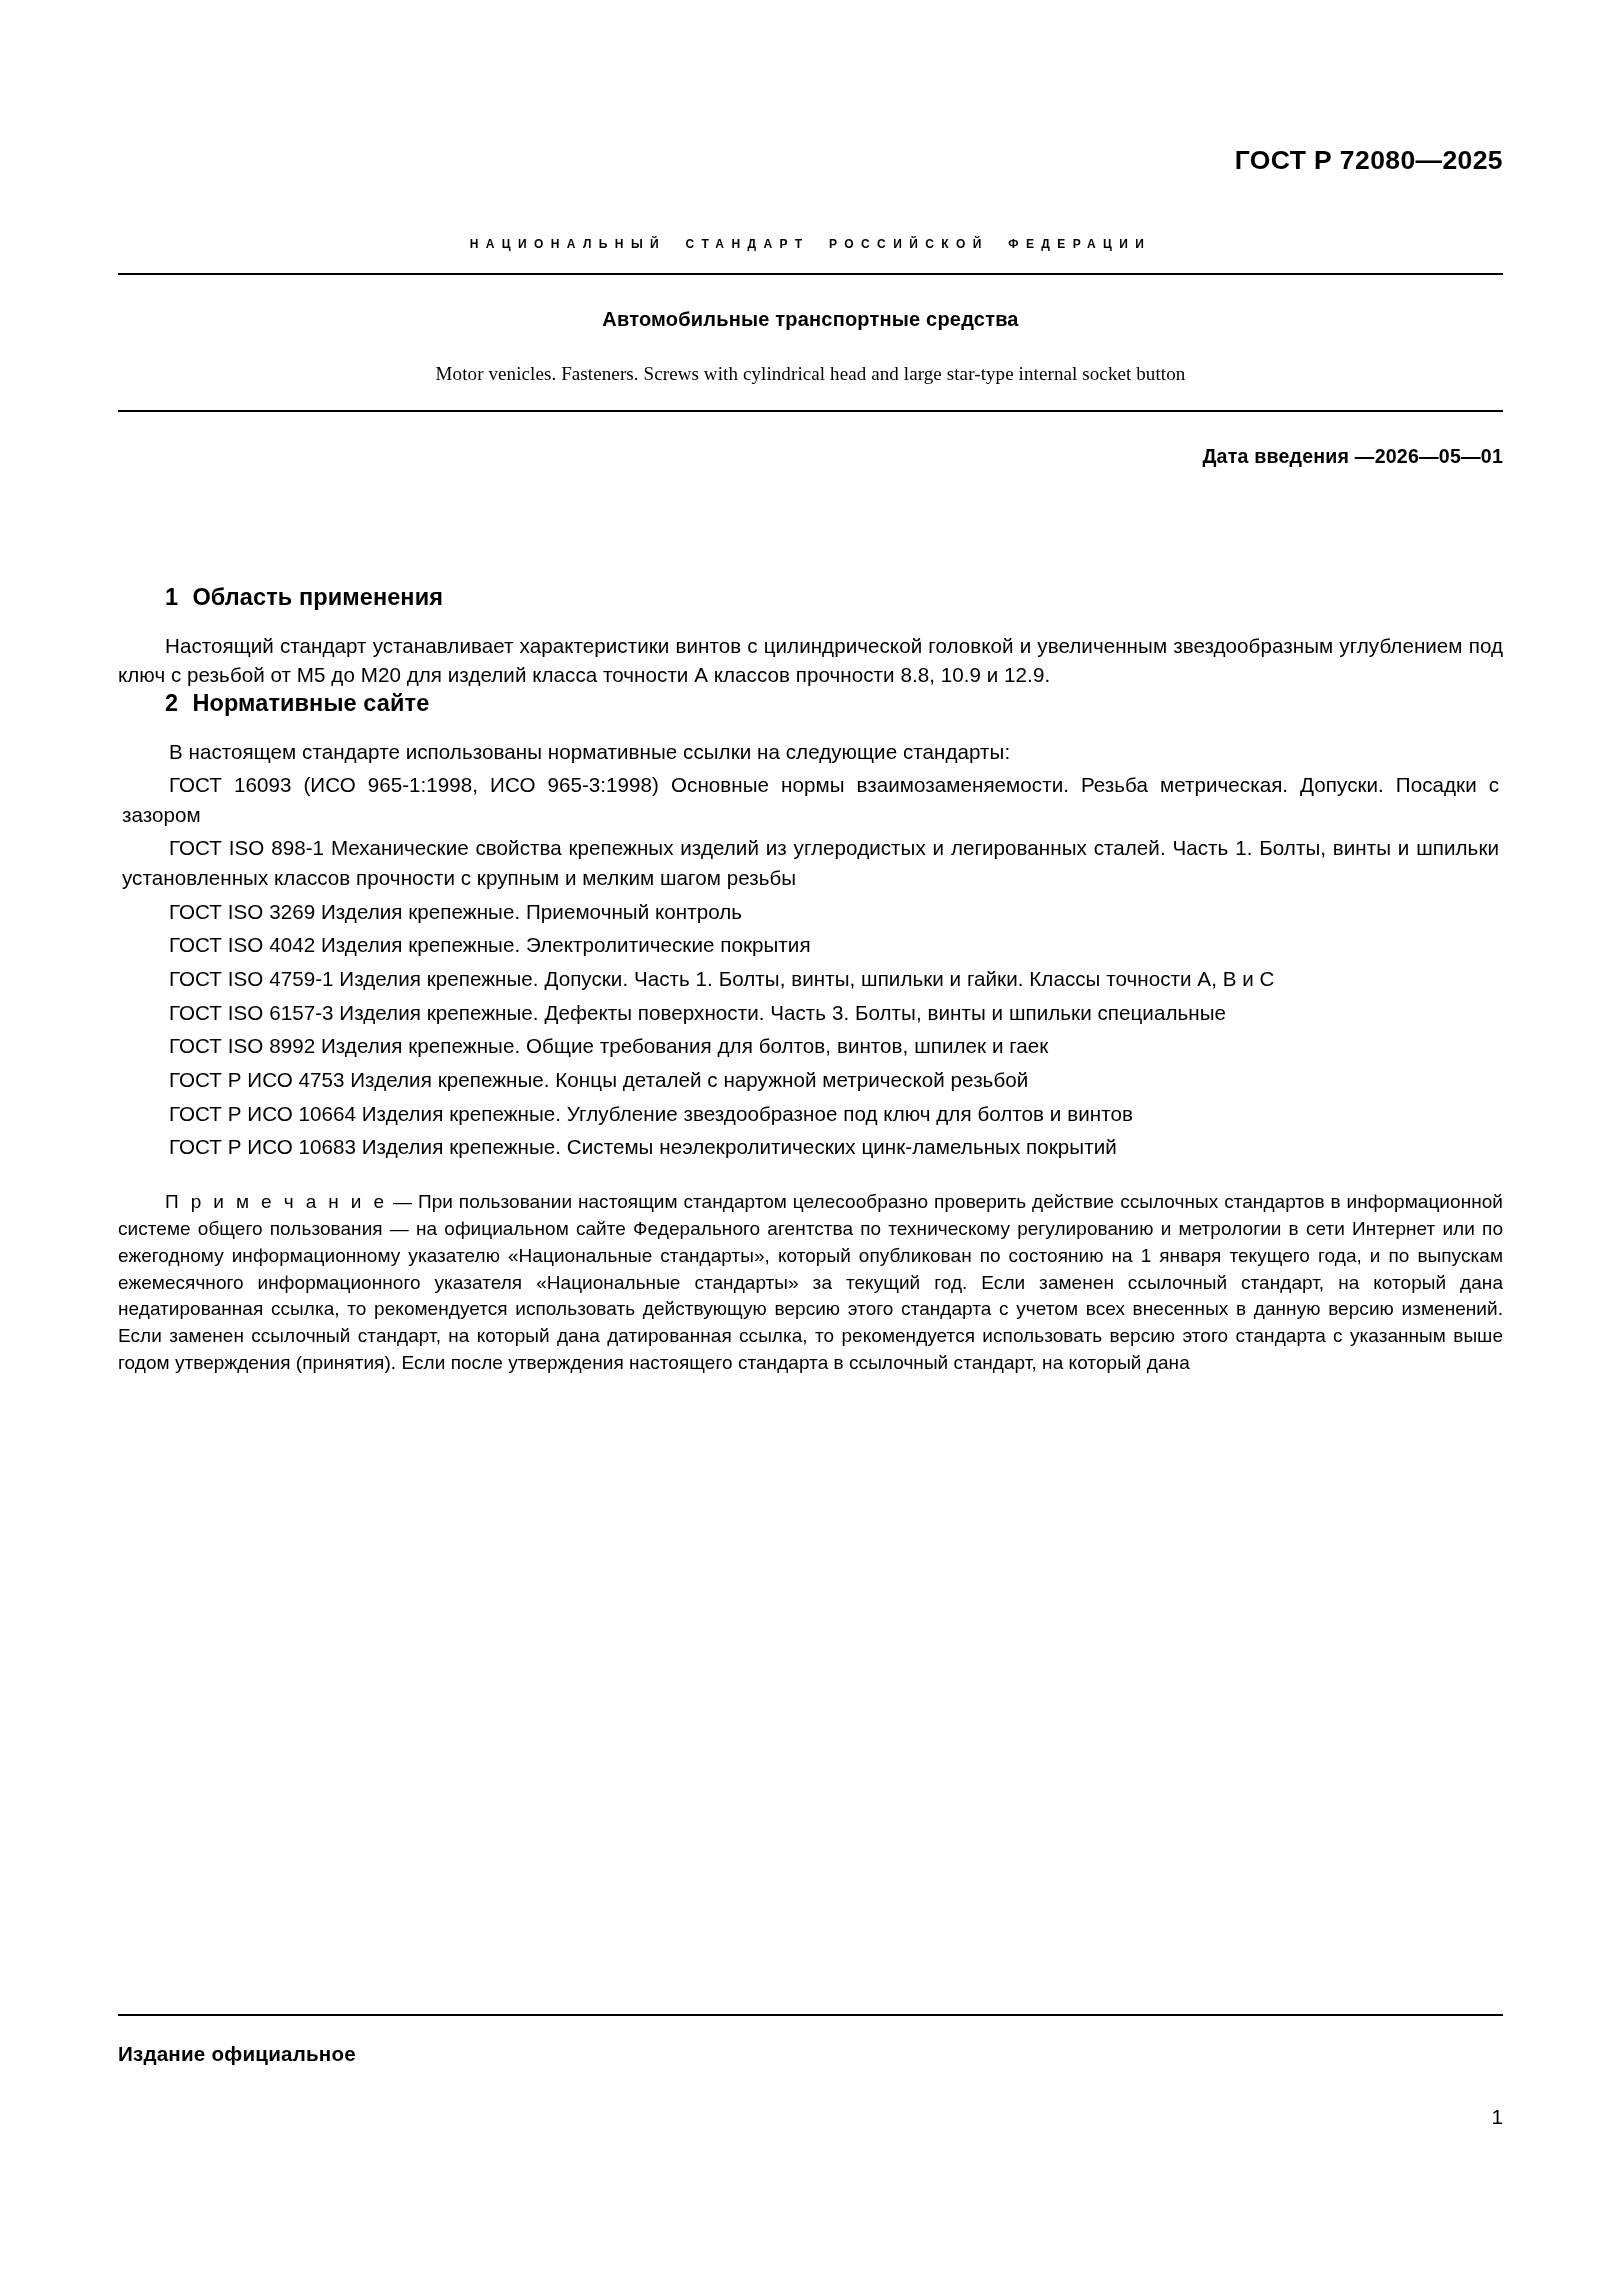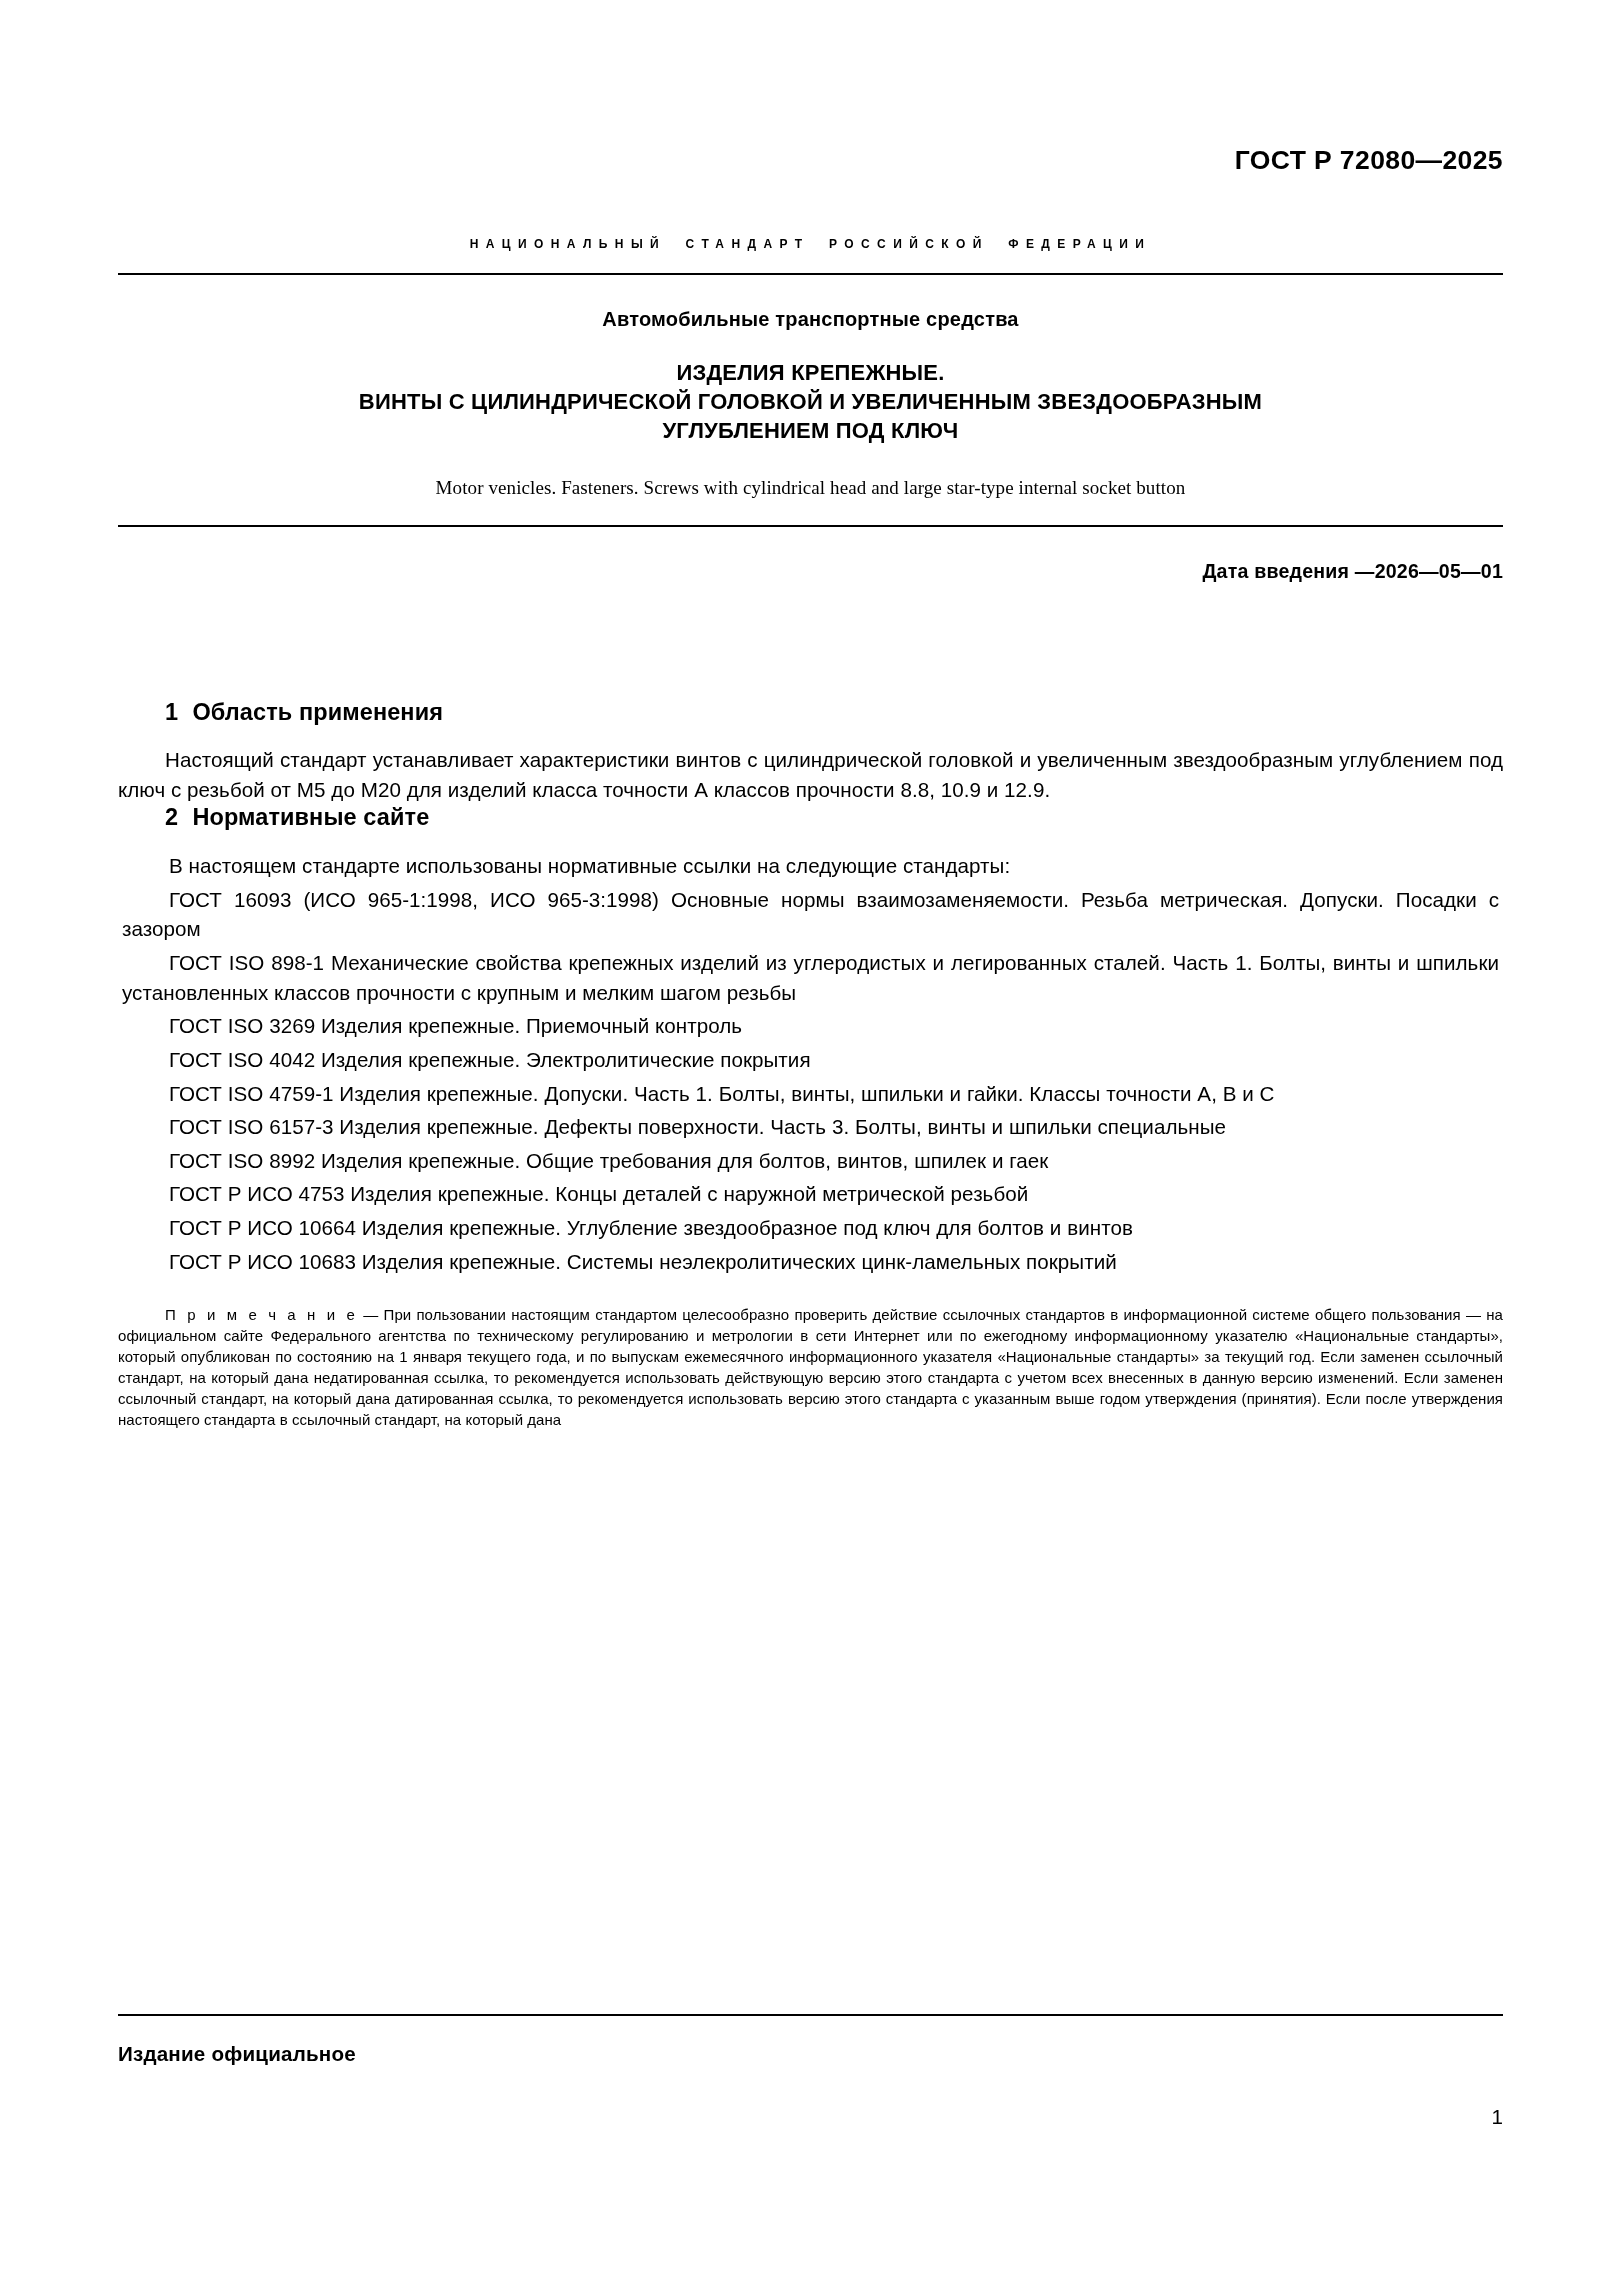--- a/index.html
+++ b/index.html
@@ -106,21 +106,21 @@
   .ref-list p {
     font-size: 20.6px;
     line-height: 1.44;
     margin: 4px;
     text-align: justify;
     text-indent: 47px;
     letter-spacing: 0.05px;
   }
   .note {
     margin-top: 27.4px;
-    font-size: 15px;
+    font-size: 19px;
     line-height: 1.41;
     text-align: justify;
     text-indent: 47px;
     letter-spacing: 0.05px;
   }
   .note .note-label {
     letter-spacing: 3.1px;
   }
   
   .footer-rule {
@@ -151,25 +151,20 @@
 <div class="page">
 
   <div class="gost-code">ГОСТ Р 72080—2025</div>
 
   <div class="national-standard">НАЦИОНАЛЬНЫЙ СТАНДАРТ РОССИЙСКОЙ ФЕДЕРАЦИИ</div>
 
   <div class="rule-thick"></div>
 
   <div class="subject-line">Автомобильные транспортные средства</div>
 
-  <div class="title-main">
-    <div>ИЗДЕЛИЯ КРЕПЕЖНЫЕ.</div>
-    <div>ВИНТЫ С ЦИЛИНДРИЧЕСКОЙ ГОЛОВКОЙ И УВЕЛИЧЕННЫМ ЗВЕЗДООБРАЗНЫМ</div>
-    <div>УГЛУБЛЕНИЕМ ПОД КЛЮЧ</div>
-  </div>
 
   <div class="title-en">Motor venicles. Fasteners. Screws with cylindrical head and large star-type internal socket button</div>
 
   <div class="rule-thick-2"></div>
 
   <div class="intro-date">Дата введения —2026—05—01</div>
 
   <div class="content">
 
     <h2 class="section">

